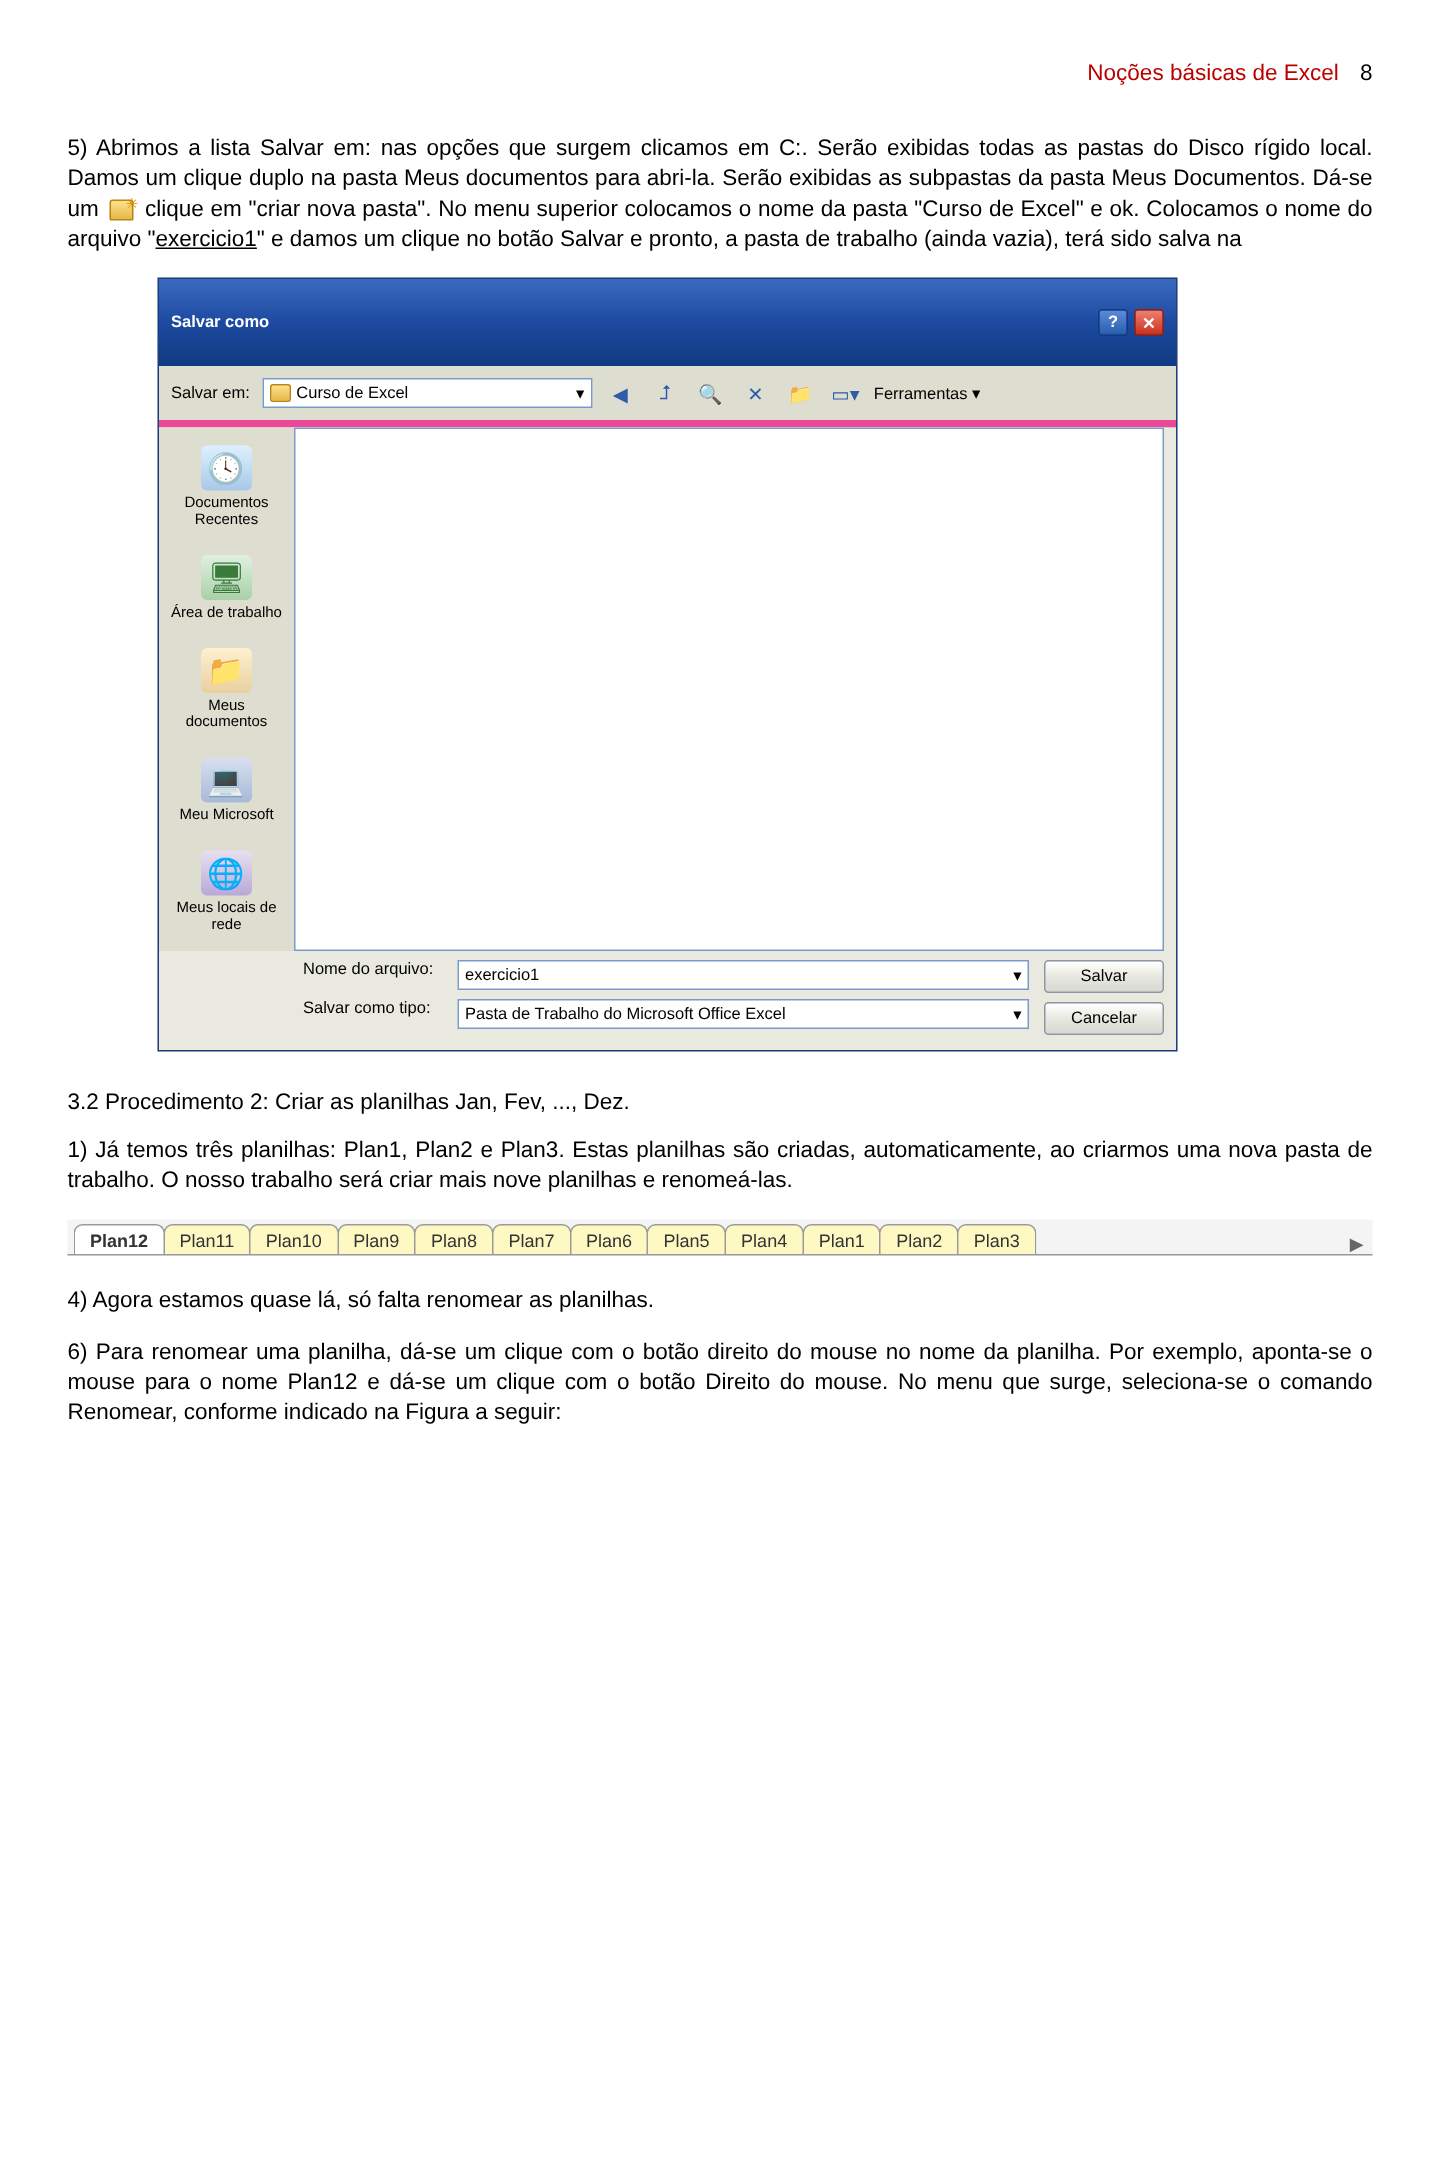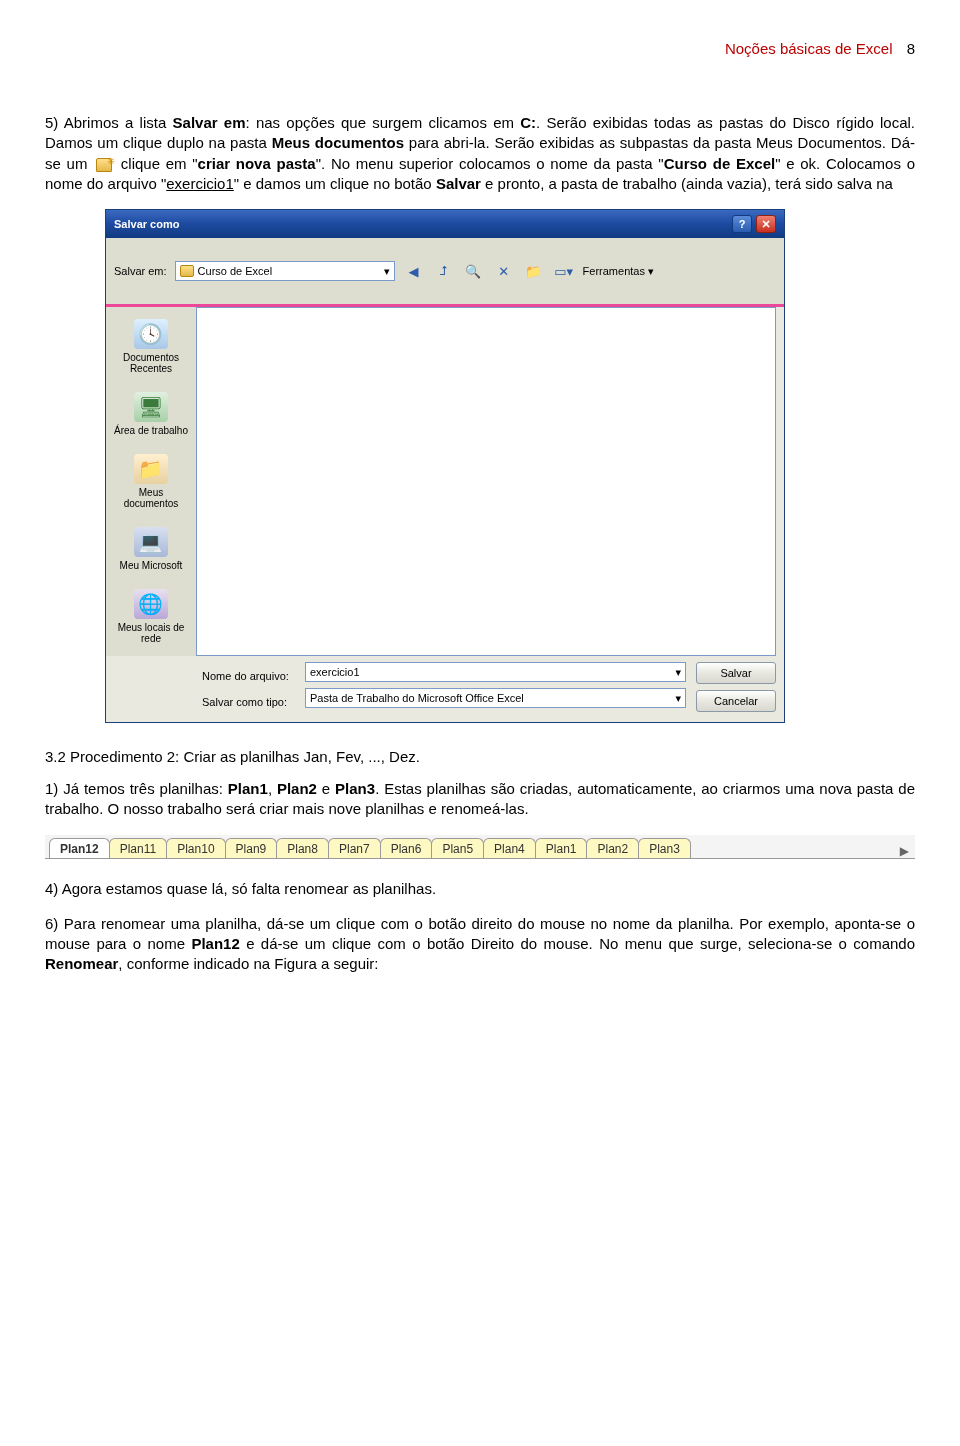--- a/index.html
+++ b/index.html
@@ -11,34 +11,34 @@
     color: #000;
     width: 960px;
   }
   .page {
     padding: 40px 45px 30px 45px;
   }
   .header {
     text-align: right;
     color: #b00;
     font-size: 15px;
-    margin-bottom: 56px;
+    margin-bottom: 32px;
   }
   .header .pagenum {
     color: #000;
     margin-left: 10px;
   }
   .para {
     font-size: 15px;
     line-height: 1.35;
     text-align: justify;
     margin-bottom: 15px;
   }
   .para.just { text-align: justify; }
-  b { font-weight: bold; }
+  b { font-weight: normal; }
   .folder-icon {
     display: inline-block;
     width: 16px; height: 14px;
     background: linear-gradient(#ffe08a, #e6b84a);
     border: 1px solid #b8860b;
     border-radius: 2px 2px 1px 1px;
     vertical-align: middle;
     position: relative;
     margin: 0 3px;
   }
@@ -55,44 +55,44 @@
     width: 680px;
     margin: 10px 0 25px 60px;
     border: 1px solid #1a3f7a;
     background: #e9e9df;
     font-size: 11px;
     font-family: Tahoma, Arial, sans-serif;
   }
   .titlebar {
     background: linear-gradient(#3a6ac0, #1d4aa0 50%, #103a80);
     color: #fff;
-    padding: 5px 8px;
+    padding: 20px 8px;
     display: flex;
     justify-content: space-between;
     align-items: center;
     font-weight: bold;
   }
   .titlebar .winbtns { display:flex; gap:4px; }
   .winbtn {
     width: 20px; height: 18px;
     background: linear-gradient(#5a8cd8, #2a5cb0);
     border: 1px solid #113a80;
     border-radius: 3px;
     color: #fff;
     display:flex; align-items:center; justify-content:center;
     font-size: 11px;
   }
   .winbtn.close { background: linear-gradient(#f08070, #c83020); border-color:#902010; }
   .dlg-toolbar {
-    padding: 22px 8px;
+    padding: 7px 8px;
     display: flex;
     align-items: center;
     gap: 8px;
     background: #ddddd0;
-    border-bottom: 3px solid #ec4899;
+    border-bottom: 5px solid #ec4899;
   }
   .dlg-toolbar .combo {
     display:flex; align-items:center;
     background:#fff; border:1px solid #7a9ac9;
     height:20px; padding: 0 4px; gap:4px;
     min-width: 220px;
   }
   .dlg-toolbar .combo .mini-folder {
     width:14px; height:12px;
     background: linear-gradient(#ffe08a,#e6b84a);
@@ -147,21 +147,21 @@
     margin: 0 8px 0 0;
     min-height: 220px;
   }
   .dlg-bottom {
     display:flex;
     padding: 6px 8px 10px 96px;
     background:#e9e9df;
     gap: 10px;
   }
   .bottom-fields { flex:1; display:flex; flex-direction:column; gap:6px; }
-  .field-row { display:flex; align-items:flex-end; gap:8px; }
+  .field-row { display:flex; align-items:flex-start; gap:8px; }
   .field-row label { width: 95px; font-size:11px; }
   .field-row .textcombo {
     flex:1; background:#fff; border:1px solid #7a9ac9; height:20px;
     padding: 0 4px; display:flex; align-items:center; justify-content:space-between;
   }
   .bottom-buttons { display:flex; flex-direction:column; gap:6px; }
   .winbutton {
     min-width: 80px; height:22px;
     background: linear-gradient(#fff,#e8e8e0 50%,#d8d8d0);
     border:1px solid #8a98a8;

